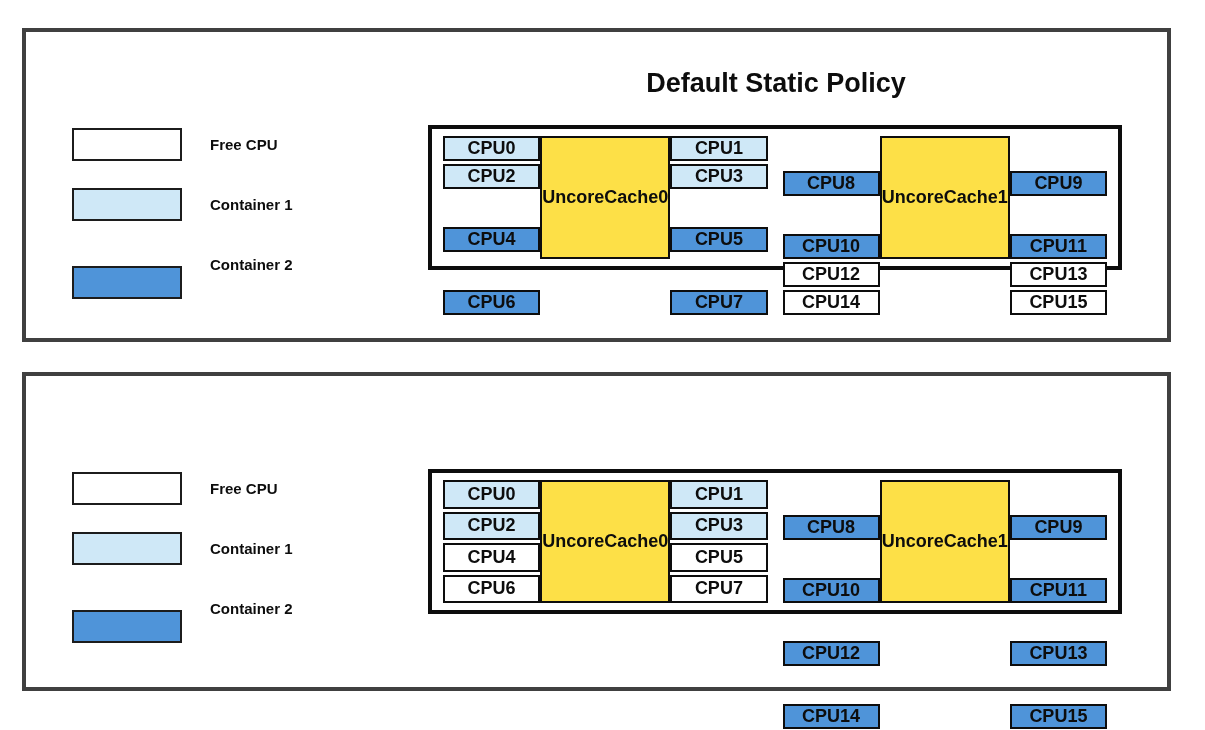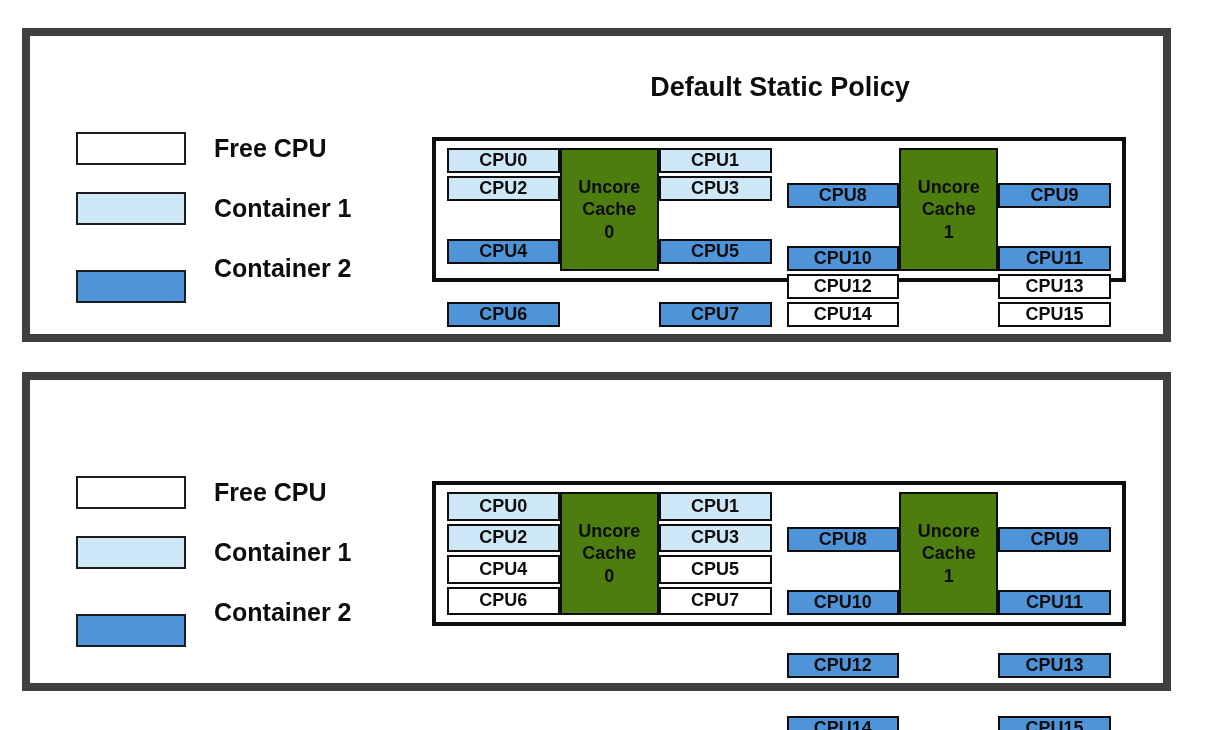--- a/index.html
+++ b/index.html
@@ -6,21 +6,21 @@
   body {
     width:1205px; height:730px;
     background:#ffffff;
     font-family:"Liberation Sans", sans-serif;
     position:relative;
     color:#0d0d0d;
   }
   .panel {
     position:absolute; left:22px; width:1149px;
     background:#ffffff;
-    border:8px solid #404040;
+    border:4px solid #404040;
     box-sizing:border-box;
   }
   #panel-0 { top:28px;  height:314px; }
   #panel-1 { top:372px; height:319px; }
 
   .panel-title {
     position:absolute; left:395px; width:710px;
     text-align:center;
     font-size:27px; font-weight:700;
     white-space:nowrap;
@@ -29,46 +29,46 @@
   #panel-1 .panel-title { top:44px; }
 
   .legend { position:absolute; left:46px; top:96px; }
   .legend-row { display:flex; align-items:center; height:33px; margin-bottom:27px; }
   .swatch {
     width:110px; height:33px;
     border:2px solid #1c1c1c;
     box-sizing:border-box;
     margin-right:28px;
   }
-  .legend-label { font-size:25px; font-weight:700; }
+  .legend-label { font-size:15px; font-weight:700; }
 
   .diagram {
-    position:absolute; left:402px; top:101px;
+    position:absolute; left:402px; top:93px;
     width:694px; height:145px;
     box-sizing:border-box;
     border:4px solid #0d0d0d;
     background:#ffffff;
     padding:7px 11px;
     display:flex; gap:15px;
   }
   .cluster { flex:1; display:flex; min-width:0; }
   .cpu-col { flex:1; display:flex; flex-direction:column; gap:3px; min-width:0; }
   .cell {
     flex:1;
     border:2px solid #0d0d0d;
     box-sizing:border-box;
     display:flex; align-items:center; justify-content:center;
     font-size:18px; font-weight:700;
   }
   .uncore {
     flex:0 0 99px;
     border:2px solid #0d0d0d;
     box-sizing:border-box;
-    background:#4d7c0f;
-    display:flex; flex-direction:column;
+    background:#fde047;
+    display:flex; flex-direction:row;
     align-items:center; justify-content:center;
     font-size:18px; font-weight:700; line-height:1.25;
     text-align:center;
   }
   [data-fill="free"]       { background:#ffffff; }
   [data-fill="container1"] { background:#cfe8f7; }
   [data-fill="container2"] { background:#4f94d9;margin-top:35px; }
 </style>
 </head>
 <body>

